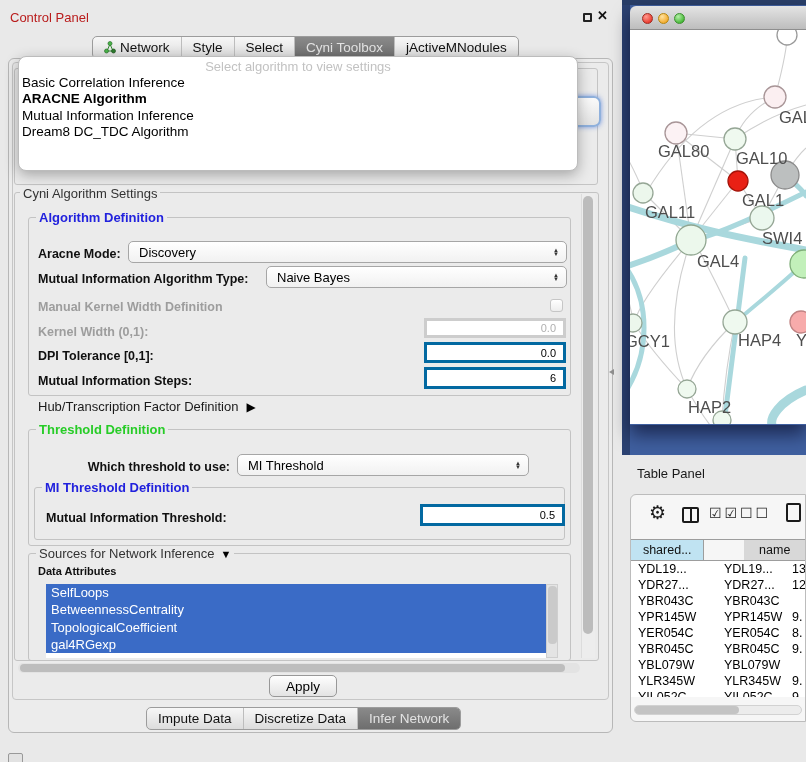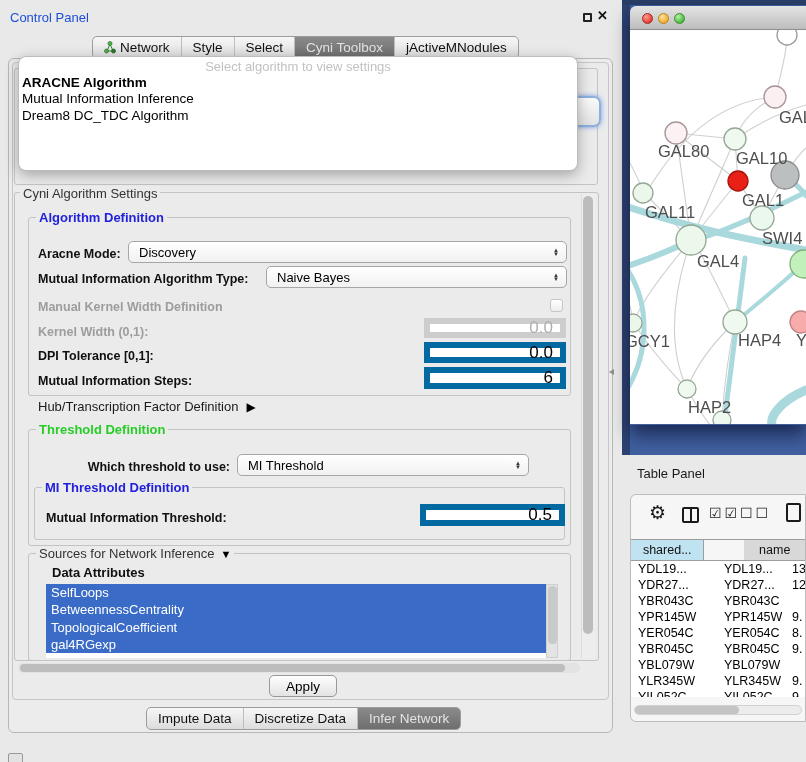--- a/index.html
+++ b/index.html
@@ -1,21 +1,21 @@
 <!DOCTYPE html>
 <html><head>
 <meta charset="utf-8">
 <style>
   html,body{margin:0;padding:0;background:#d8d8d8;}
   .screen{position:relative;width:806px;height:762px;background:#e9e9e9;
     font-family:"Liberation Sans",sans-serif;overflow:hidden;}
   .screen *{position:absolute;box-sizing:border-box;}
 
   
-  #cp-title{left:10px;top:10px;font-size:13px;color:#1d4ed8;}
+  #cp-title{left:10px;top:10px;font-size:13px;color:#b91c1c;}
   #float-btn{left:583px;top:13px;width:9px;height:9px;border:2px solid #222;border-radius:1px;}
   #close-btn{left:597px;top:8px;font-size:13px;font-weight:bold;color:#111;}
 
   .tabbar{display:flex;height:23px;border:1px solid #9c9c9c;border-radius:5px;
     background:linear-gradient(#f7f7f7,#dcdcdc);overflow:hidden;}
   .tabbar .tab{position:static;display:flex;align-items:center;gap:4px;padding:0 11px;
     font-size:13.5px;color:#111;border-left:1px solid #bdbdbd;white-space:nowrap;}
   .tabbar .tab:first-child{border-left:none;}
   .tabbar .tab.sel{background:linear-gradient(#8a8a8a,#6e6e6e);color:#e3e3e3;}
   #top-tabs{left:92px;top:36px;}
@@ -67,41 +67,41 @@
   .spin{position:static;display:flex;flex-direction:column;align-items:center;
     margin-right:7px;font-size:6px;line-height:4.5px;color:#333;}
   .spin i{position:static;font-style:normal;}
 
   #lbl-aracne{left:38px;top:247px;} #combo-aracne{left:128px;top:241px;width:439px;height:22px;}
   #lbl-mitype{left:38px;top:272px;} #combo-mitype{left:266px;top:266px;width:301px;height:22px;}
   #lbl-manual{left:38px;top:300px;}
   #chk-manual{left:550px;top:299px;width:13px;height:13px;border:1px solid #c6c6c6;
     border-radius:3px;background:linear-gradient(#fff,#ededed);}
   .field{display:flex;align-items:center;justify-content:flex-end;background:#fff;
-    border:6px solid #0369a1;font-size:17px;color:#000;padding-right:7px;}
+    border:3px solid #0369a1;font-size:11px;color:#000;padding-right:7px;}
   .field.dis{border-color:#cdcdcd;color:#b0b0b0;}
   #lbl-kernel{left:38px;top:325px;} #fld-kernel{left:424px;top:318px;width:142px;height:20px;}
   #lbl-dpi{left:38px;top:349px;}    #fld-dpi{left:424px;top:342px;width:142px;height:21px;}
   #lbl-steps{left:38px;top:374px;}  #fld-steps{left:424px;top:367px;width:142px;height:22px;}
 
   #hub-row{left:38px;top:399px;text-align:center;}
   #hub-arrow{position:static;font-size:12px;margin-left:8px;color:#000;}
 
   #fs-thresh{left:28px;top:429px;width:543px;height:117px;}
   #leg-thresh{left:36px;top:422px;}
   #lbl-which{left:60px;top:460px;width:170px;text-align:right;}
   #combo-which{left:237px;top:454px;width:292px;height:22px;}
   #fs-mi{left:34px;top:487px;width:531px;height:53px;}
   #leg-mi{left:42px;top:480px;}
   #lbl-mithr{left:46px;top:511px;} #fld-mithr{left:420px;top:504px;width:145px;height:22px;}
 
   #fs-src{left:28px;top:553px;width:543px;height:108px;}
   #leg-src{left:36px;top:546px;}
   #src-arrow{position:static;font-size:11px;margin-left:6px;color:#000;}
-  #lbl-attrs{left:52px;top:565px;font-size:13px;}
+  #lbl-attrs{left:38px;top:565px;font-size:11px;}
   #attr-list{left:46px;top:584px;width:500px;height:74px;background:#fff;overflow:hidden;}
   .attr-item{position:static;display:block;height:17.3px;line-height:17.3px;background:#3a6bc6;
     color:#fff;font-size:13px;padding-left:5px;white-space:nowrap;}
   #attr-sb{left:546px;top:584px;width:12px;height:74px;background:#e4e4e4;border:1px solid #cfcfcf;}
   #attr-thumb{left:548px;top:586px;width:9px;height:58px;background:#cacaca;border-radius:4px;}
 
   #hsb{left:18px;top:663px;width:562px;height:10px;background:#e3e3e3;border-radius:5px;}
   #hsb-thumb{left:20px;top:664px;width:545px;height:8px;background:#bdbdbd;border-radius:4px;}
 
   #apply-btn{left:269px;top:675px;width:68px;height:22px;display:flex;align-items:center;
@@ -188,20 +188,21 @@
 
   <div class="cp-body"></div>
   <div class="inner-panel"></div>
 
   <div class="ghost-group"></div>
   <div class="ghost-combo"></div>
 
   <div class="popup">
     <span class="popup-ph">Select algorithm to view settings</span>
     <div id="algo-list">
+        <div class="algo-item">Basic Correlation Inference</div>
         <div class="algo-item bold">ARACNE Algorithm</div>
         <div class="algo-item">Mutual Information Inference</div>
         <div class="algo-item">Dream8 DC_TDC Algorithm</div>
       </div>
   </div>
 
   <div class="fs" id="fs-cyni"></div>
   <span class="leg" id="leg-cyni">Cyni Algorithm Settings</span>
   <div id="vsb"></div>
   <div id="vsb-thumb"></div>

